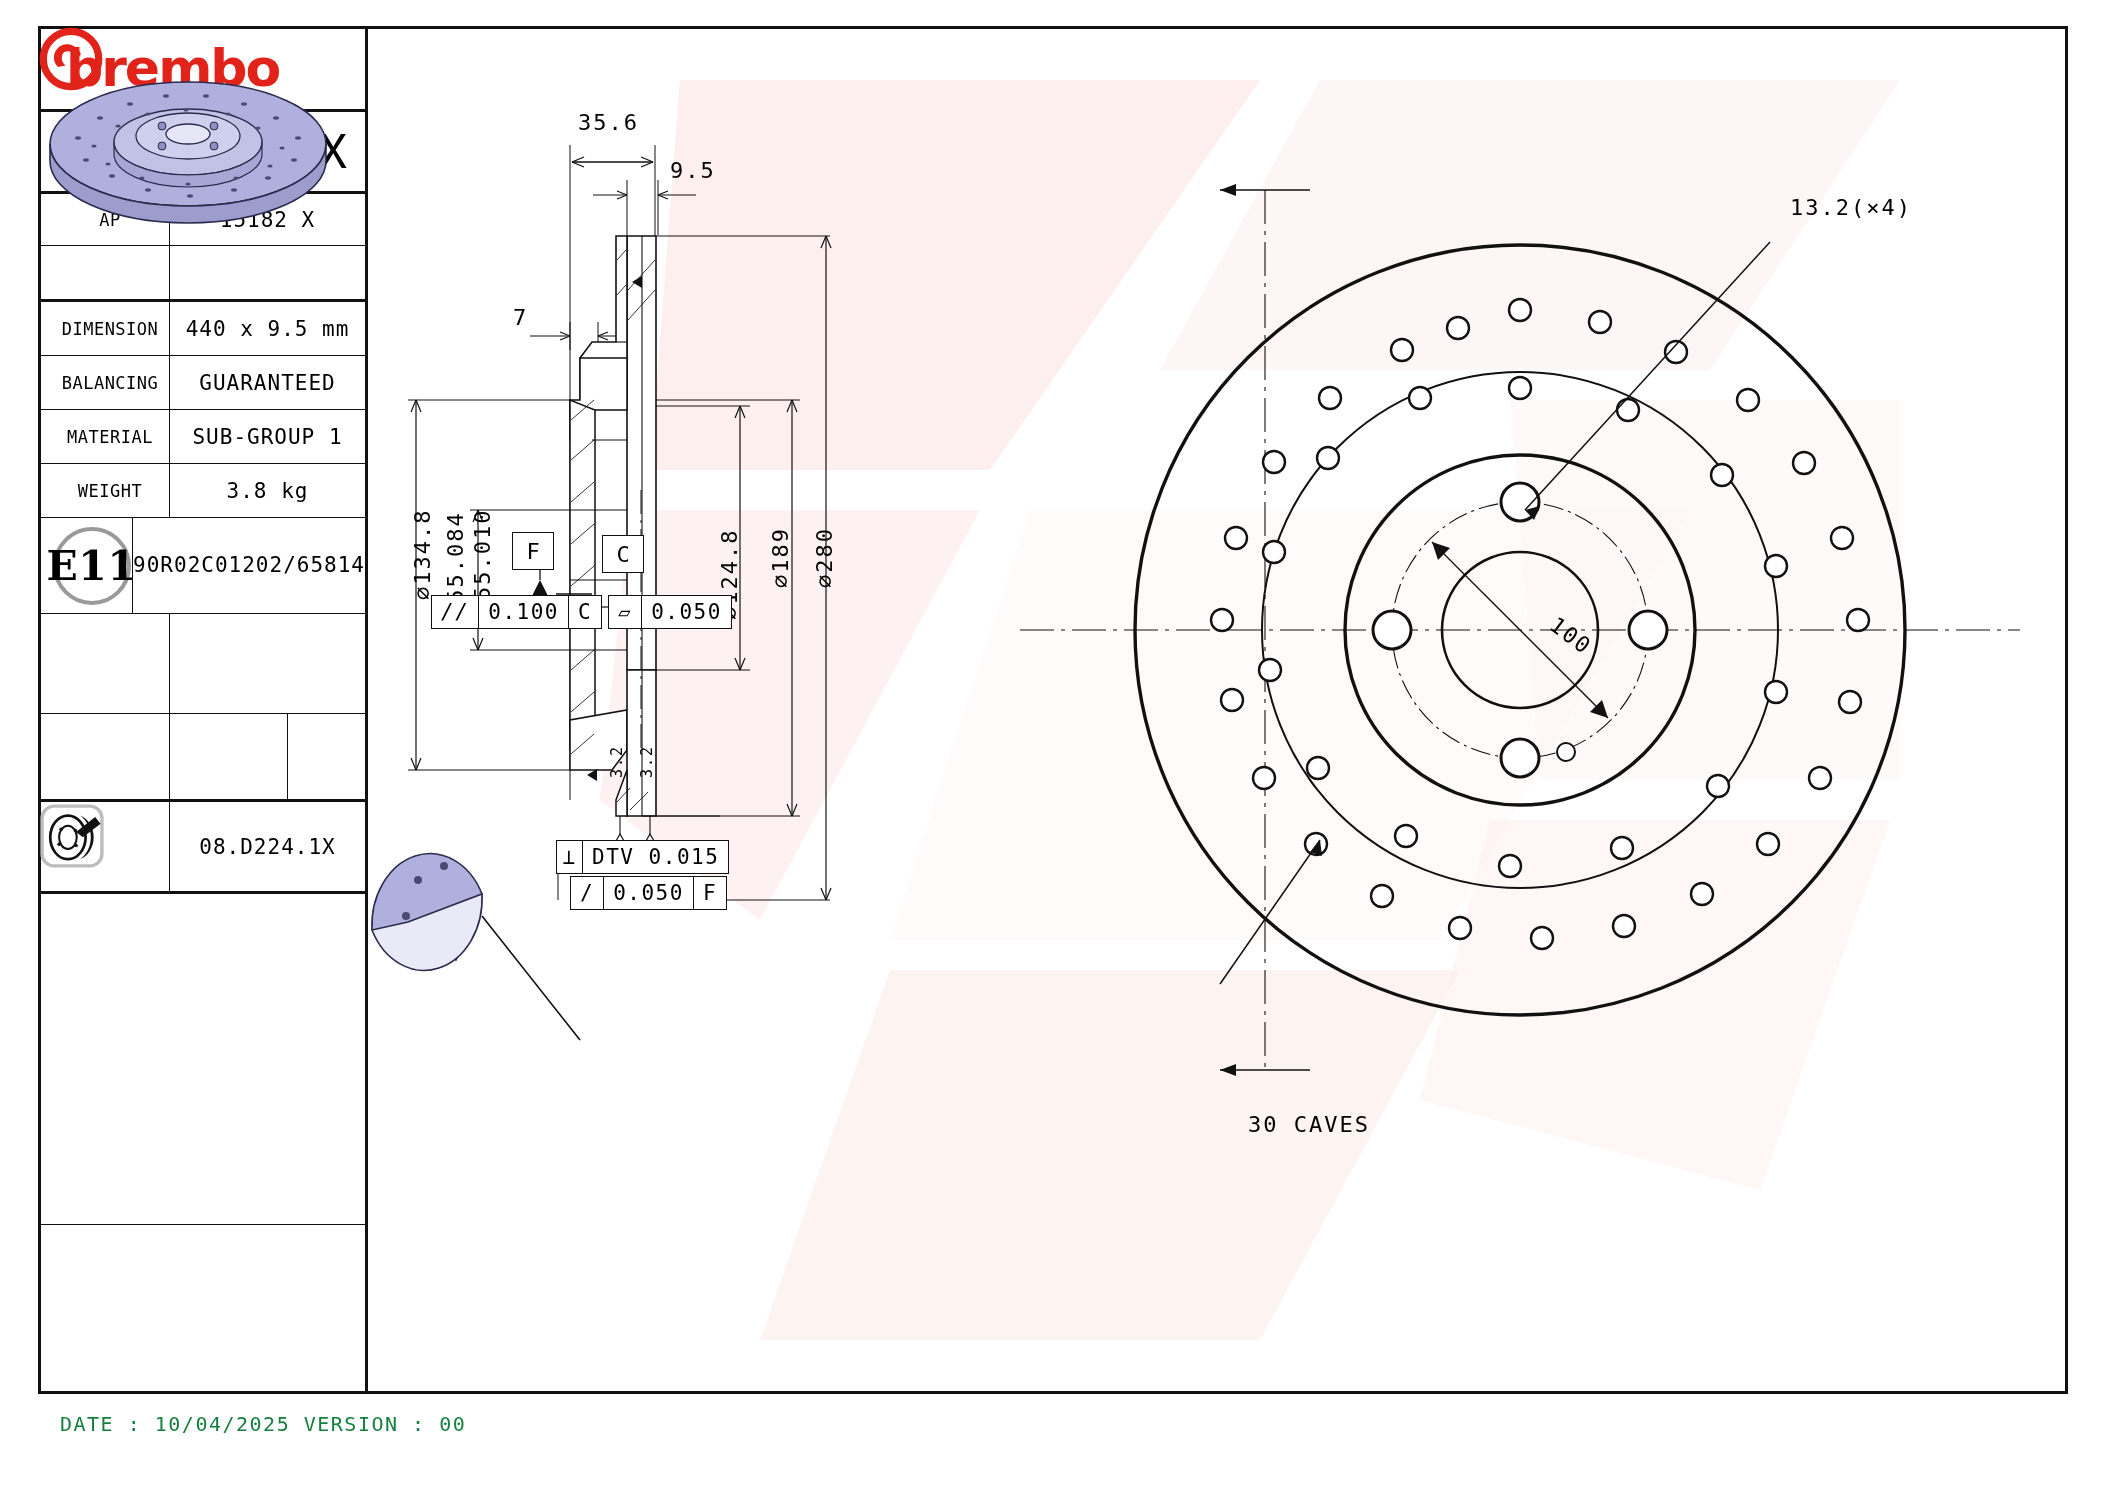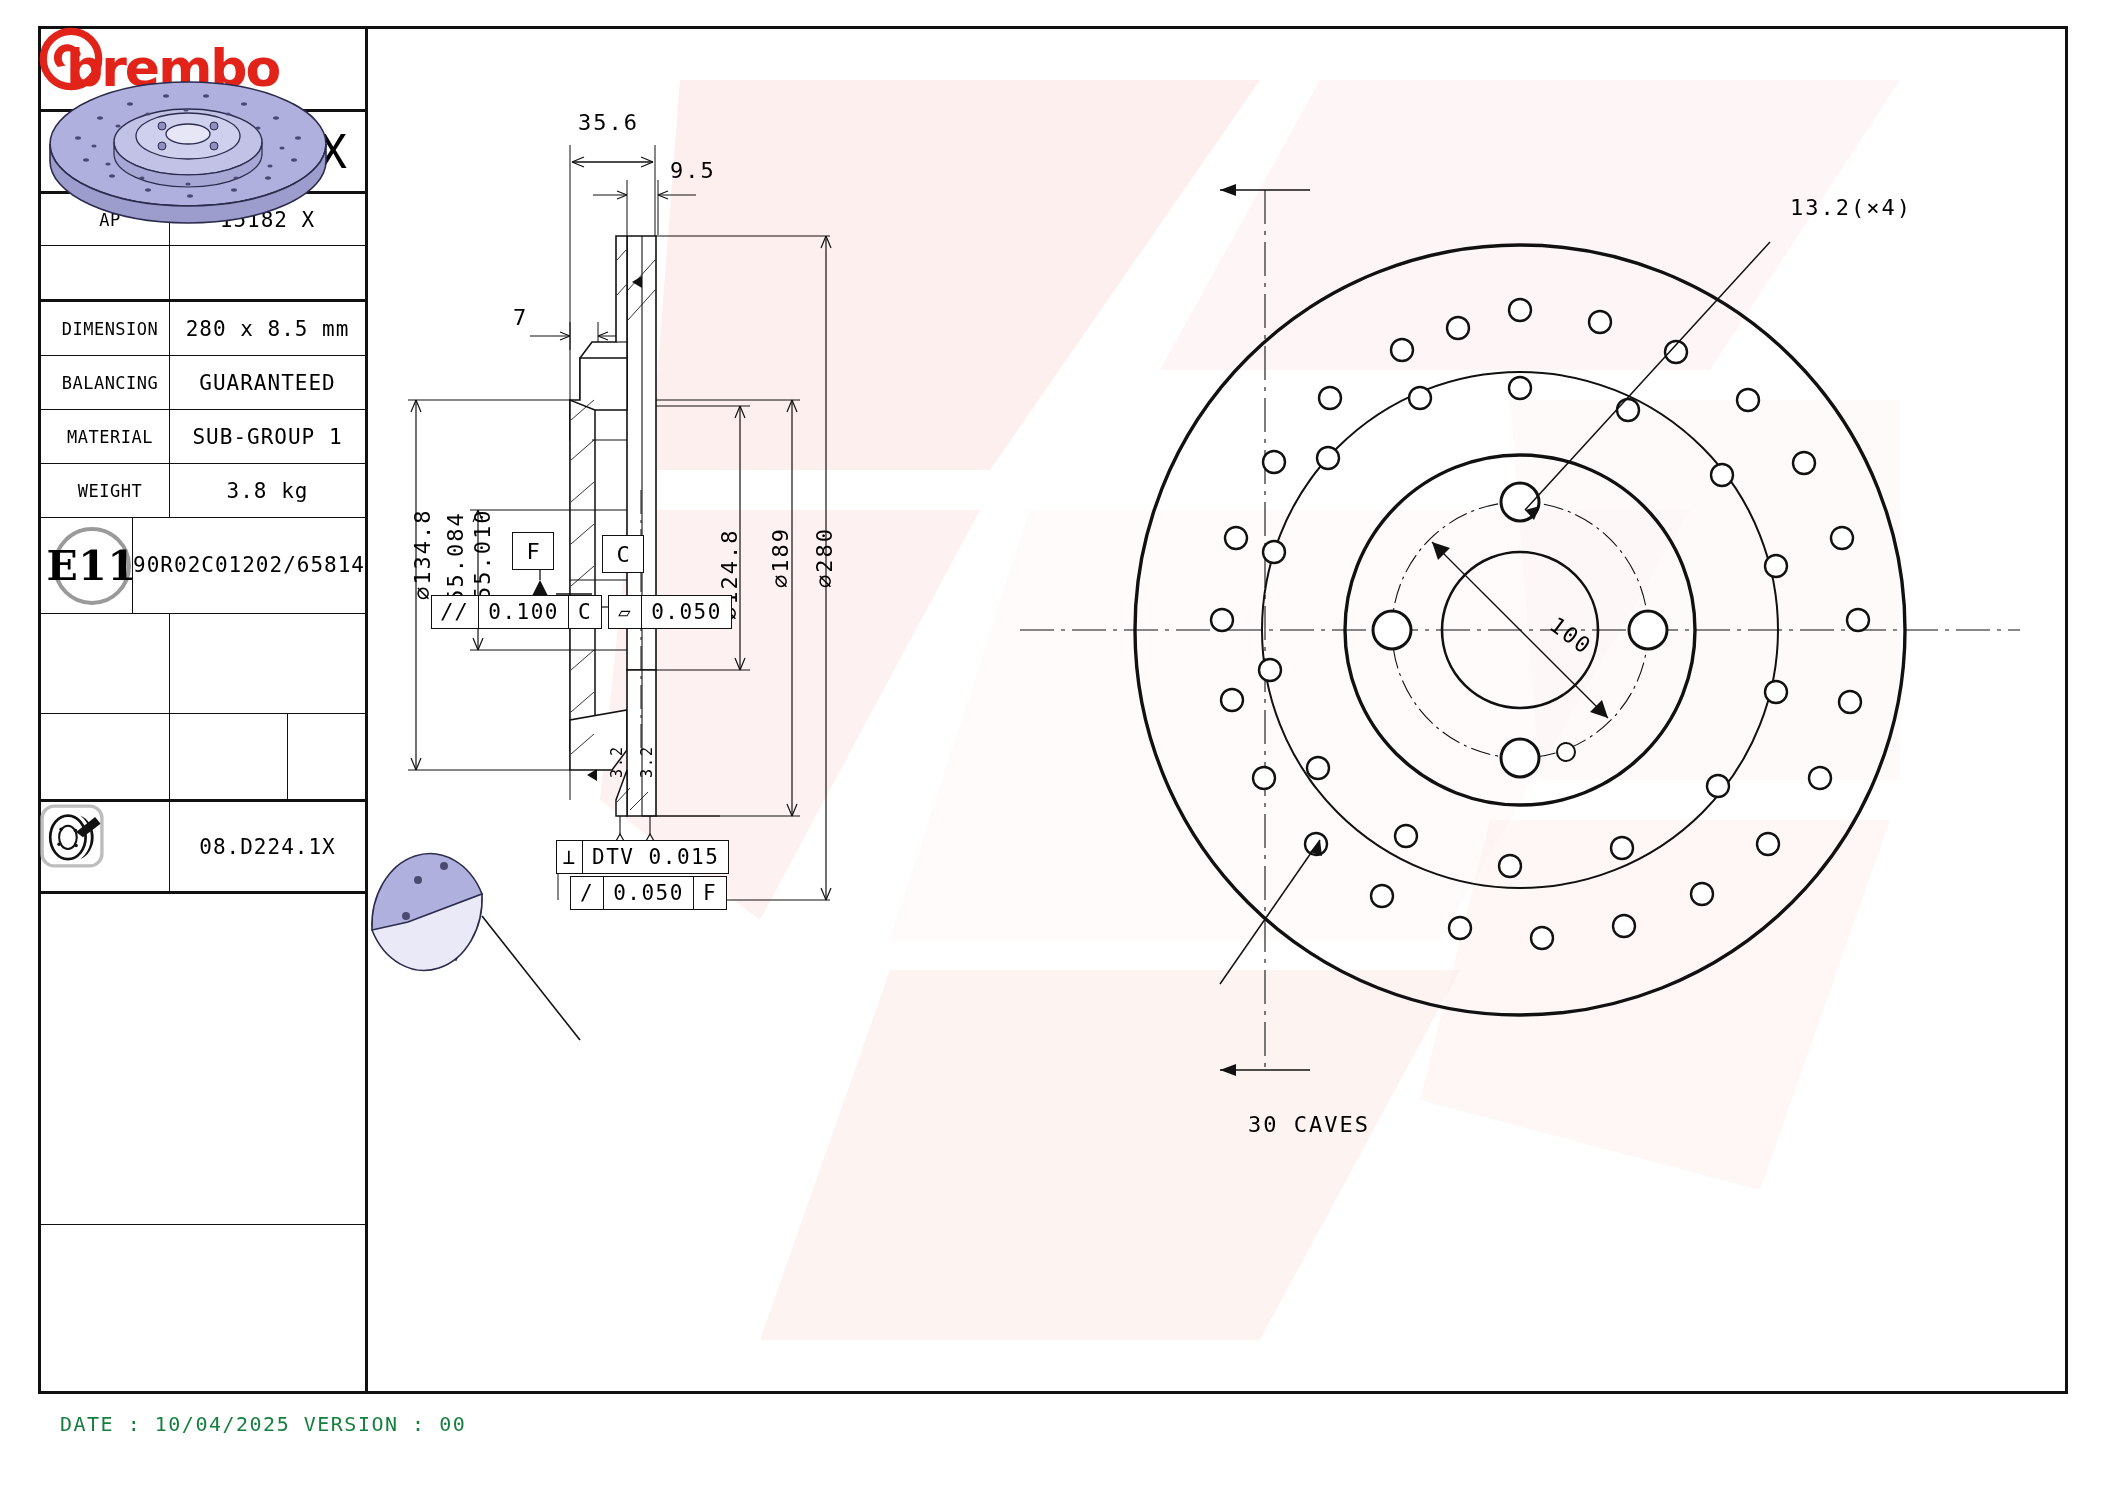--- a/index.html
+++ b/index.html
@@ -92,21 +92,21 @@
       <div class="cl val">15182 X</div>
     </div>
 
     <div class="row thick" style="height:56px">
       <div class="cl lbl"></div>
       <div class="cl val"></div>
     </div>
 
     <div class="row" style="height:54px">
       <div class="cl lbl">DIMENSION</div>
-      <div class="cl val">280 x 8.5 mm</div>
+      <div class="cl val">440 x 9.5 mm</div>
     </div>
 
 
     <div class="row" style="height:54px">
       <div class="cl lbl">BALANCING</div>
       <div class="cl val">GUARANTEED</div>
     </div>
 
     <div class="row" style="height:54px">
       <div class="cl lbl">MATERIAL</div>

